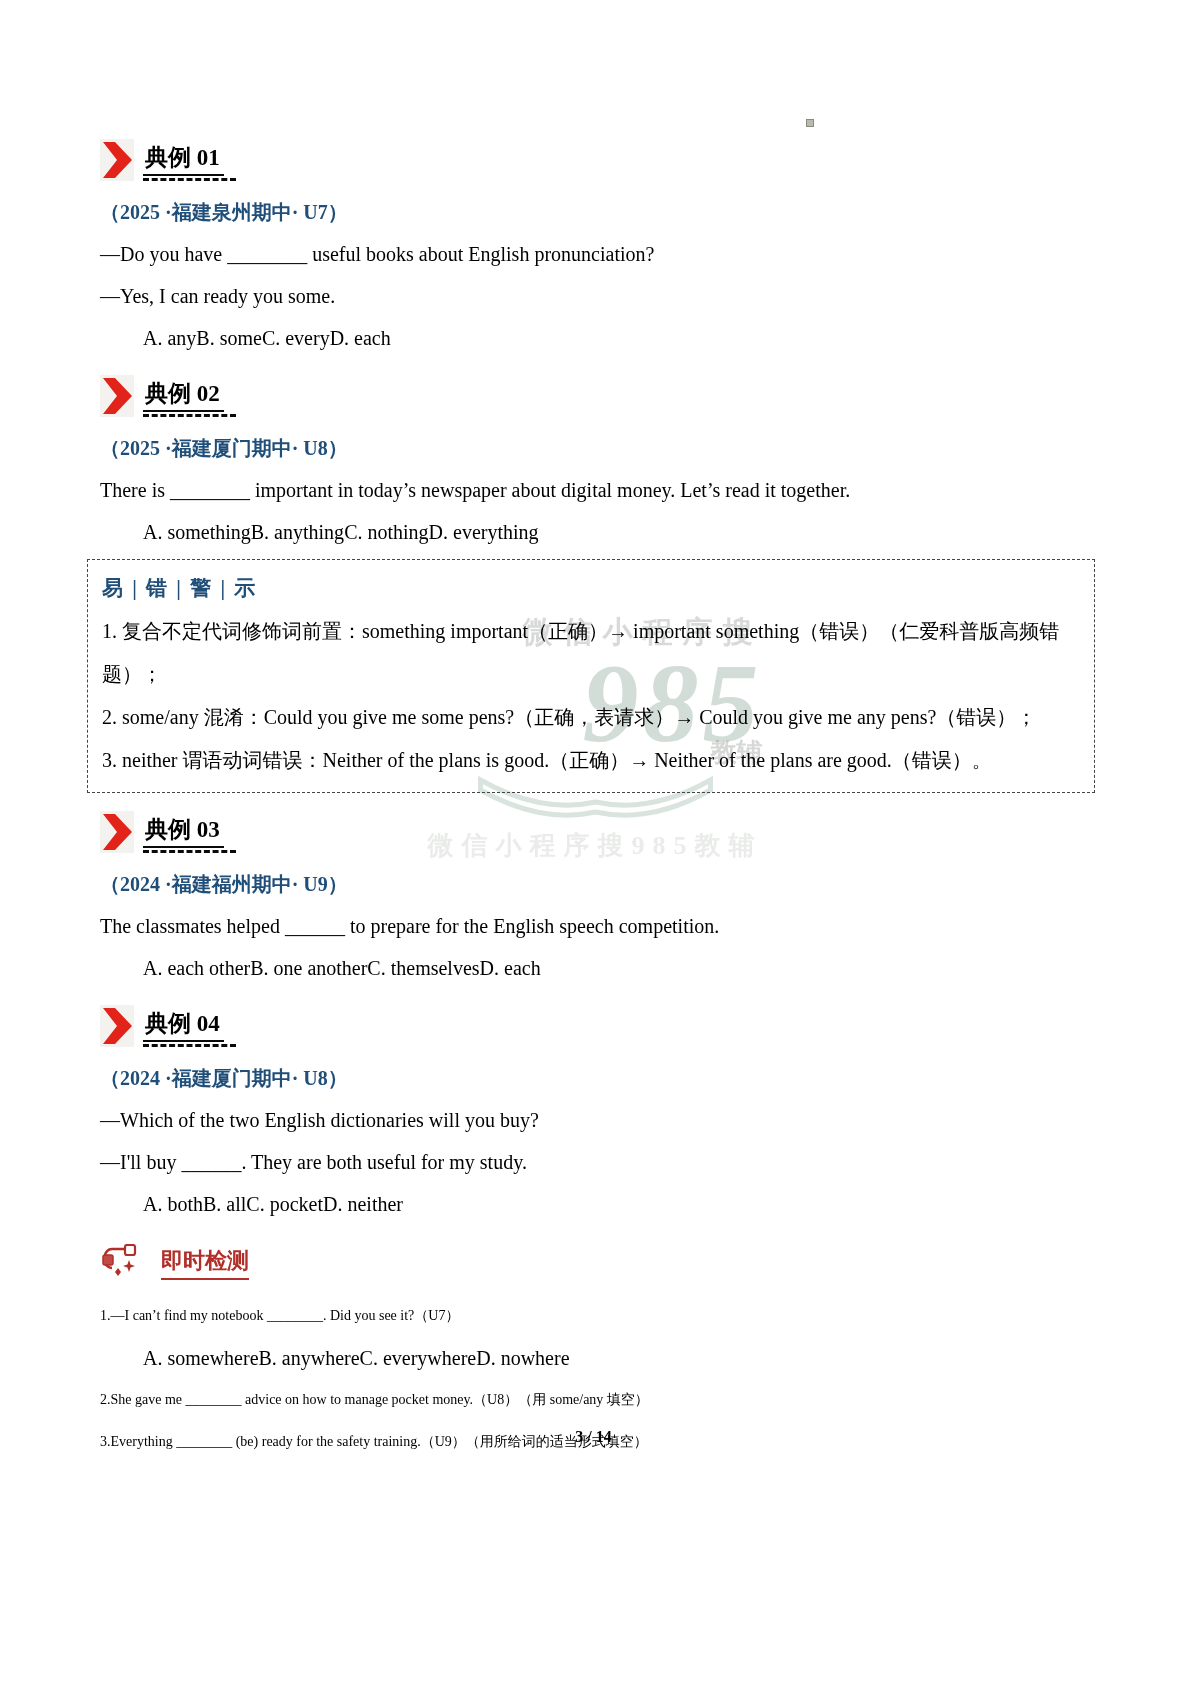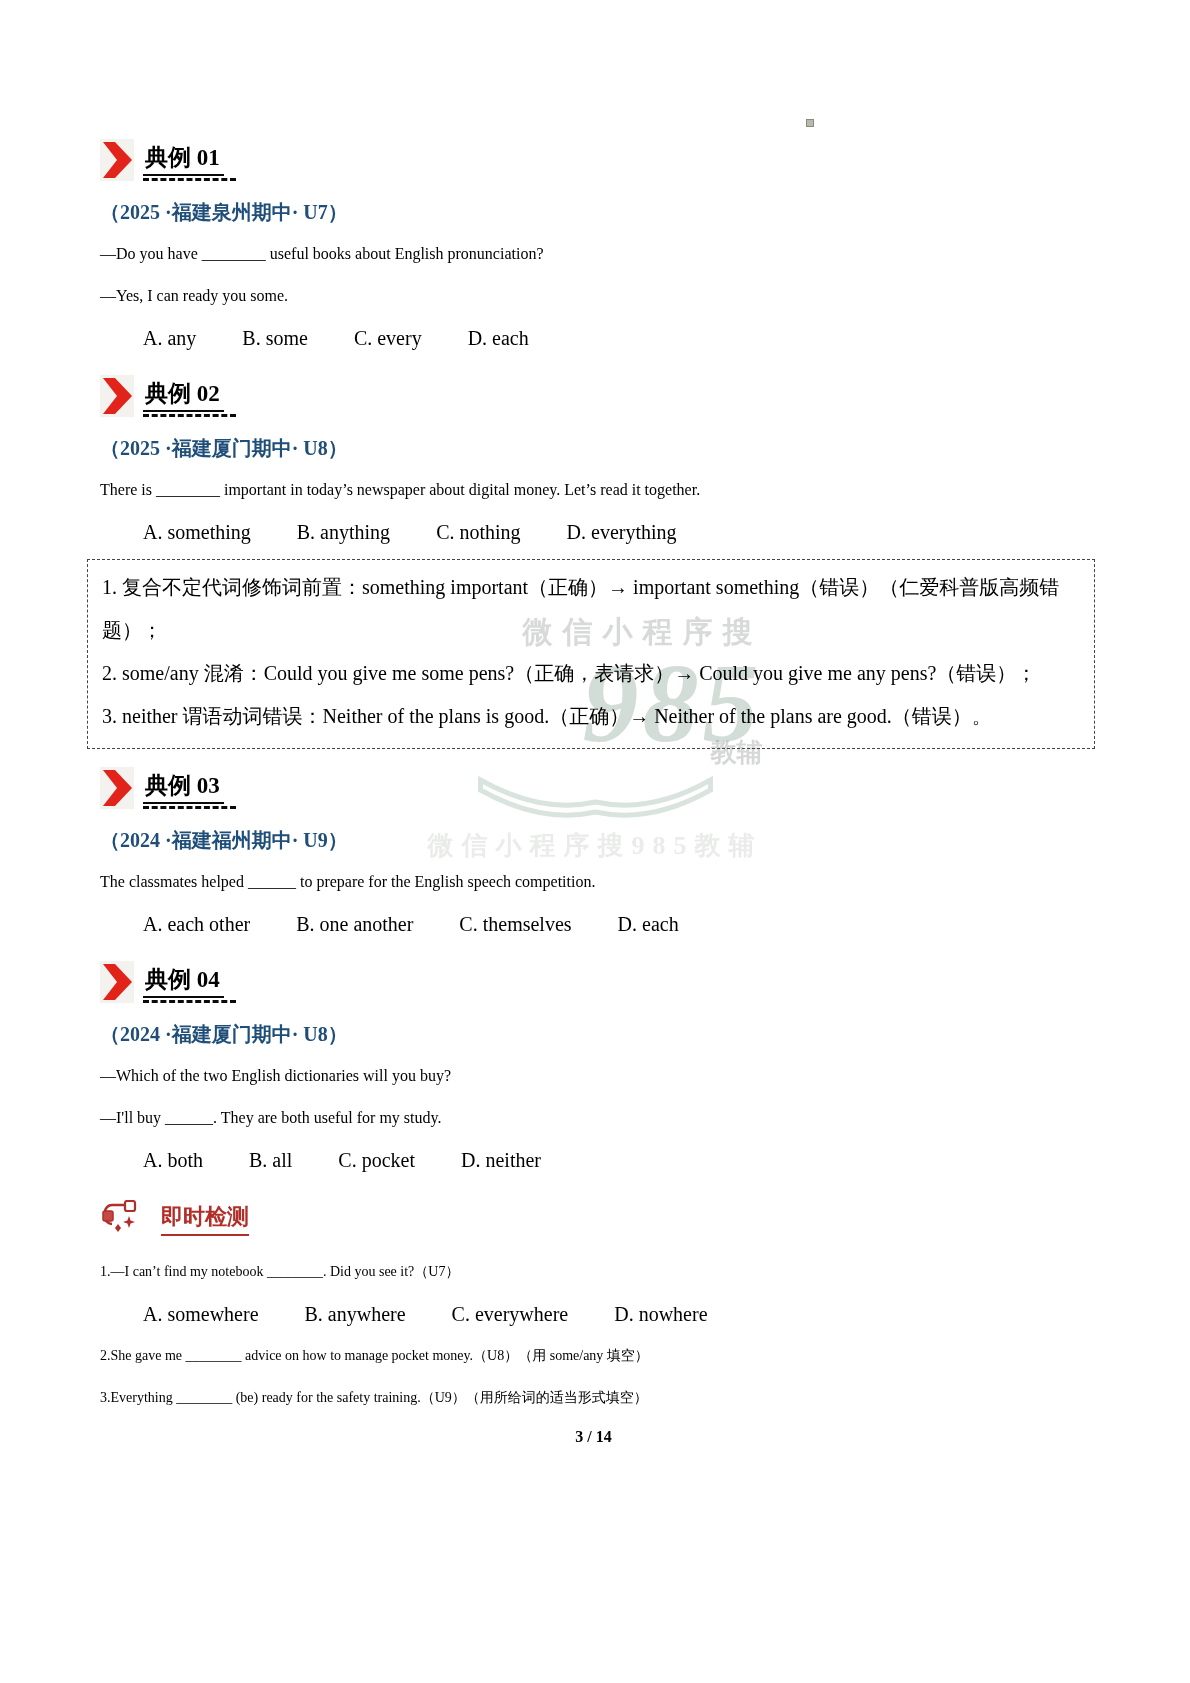--- a/index.html
+++ b/index.html
@@ -29,22 +29,22 @@
   .arrow-bg{display:inline-flex;align-items:center;justify-content:center;width:34px;height:42px;background:#f3f2ef;}
   .ex-title{
     font-size:23px;font-weight:bold;position:relative;display:inline-block;
     border-bottom:2.5px solid #0a0a0a;padding:0 4px 2px 2px;line-height:1.2;
   }
   .ex-title::after{
     content:"";position:absolute;left:0;right:-12px;bottom:-7px;
     border-top:3px dashed #0a0a0a;
   }
   .citation{min-height:42px;line-height:42px;font-weight:bold;font-size:20px;color:#1F4E79;}
-  .t-line{min-height:42px;line-height:42px;font-size:16px;}
-  .options-row{min-height:42px;display:flex;align-items:center;padding-left:43px;gap:46px;font-size:20px;}
+  .t-line{min-height:42px;line-height:42px;font-size:20px;}
+  .options-row{min-height:42px;display:flex;align-items:center;padding-left:43px;font-size:20px;}
   
   .warn-box{
     border:1.6px dashed #444;
     margin:6px -5px 16px -13px;
     padding:6px 14px 10px 14px;
   }
   .warn-heading{min-height:44px;line-height:44px;font-size:21px;font-weight:bold;color:#1F4E79;letter-spacing:2px;}
   .warn-item{line-height:43px;font-size:20px;}
   
   .quiz-header{display:flex;align-items:center;gap:23px;height:48px;margin:4px 0 8px;}
@@ -111,20 +111,21 @@
       <div class="t-line">There is ________ important in today’s newspaper about digital money. Let’s read it together.</div>
       <div class="options-row">
         <span class="opt">A. something</span>
         <span class="opt">B. anything</span>
         <span class="opt">C. nothing</span>
         <span class="opt">D. everything</span>
       </div>
     </section>
 
     <div class="warn-box">
+      <div class="warn-heading">易 | 错 | 警 | 示</div>
       <div class="warn-item">1. 复合不定代词修饰词前置：something important（正确）→ important something（错误）（仁爱科普版高频错题）；</div>
       <div class="warn-item">2. some/any 混淆：Could you give me some pens?（正确，表请求）→ Could you give me any pens?（错误）；</div>
       <div class="warn-item">3. neither 谓语动词错误：Neither of the plans is good.（正确）→ Neither of the plans are good.（错误）。</div>
     </div>
 
     <section class="ex">
       <div class="ex-header">
         <span class="arrow-bg">
           <svg width="29" height="36" viewBox="0 0 29 36">
               <polygon points="0,0 12,0 29,18 12,36 0,36 14,18" fill="#E2231A"></polygon>

